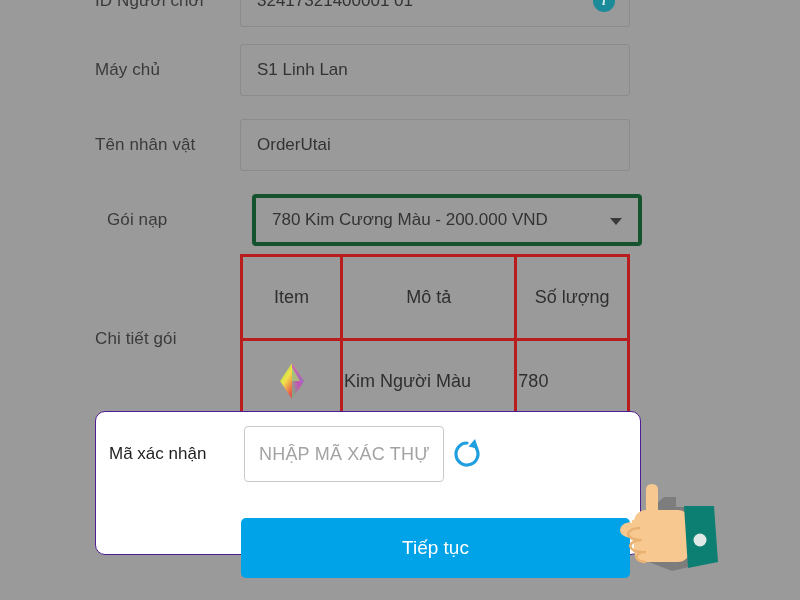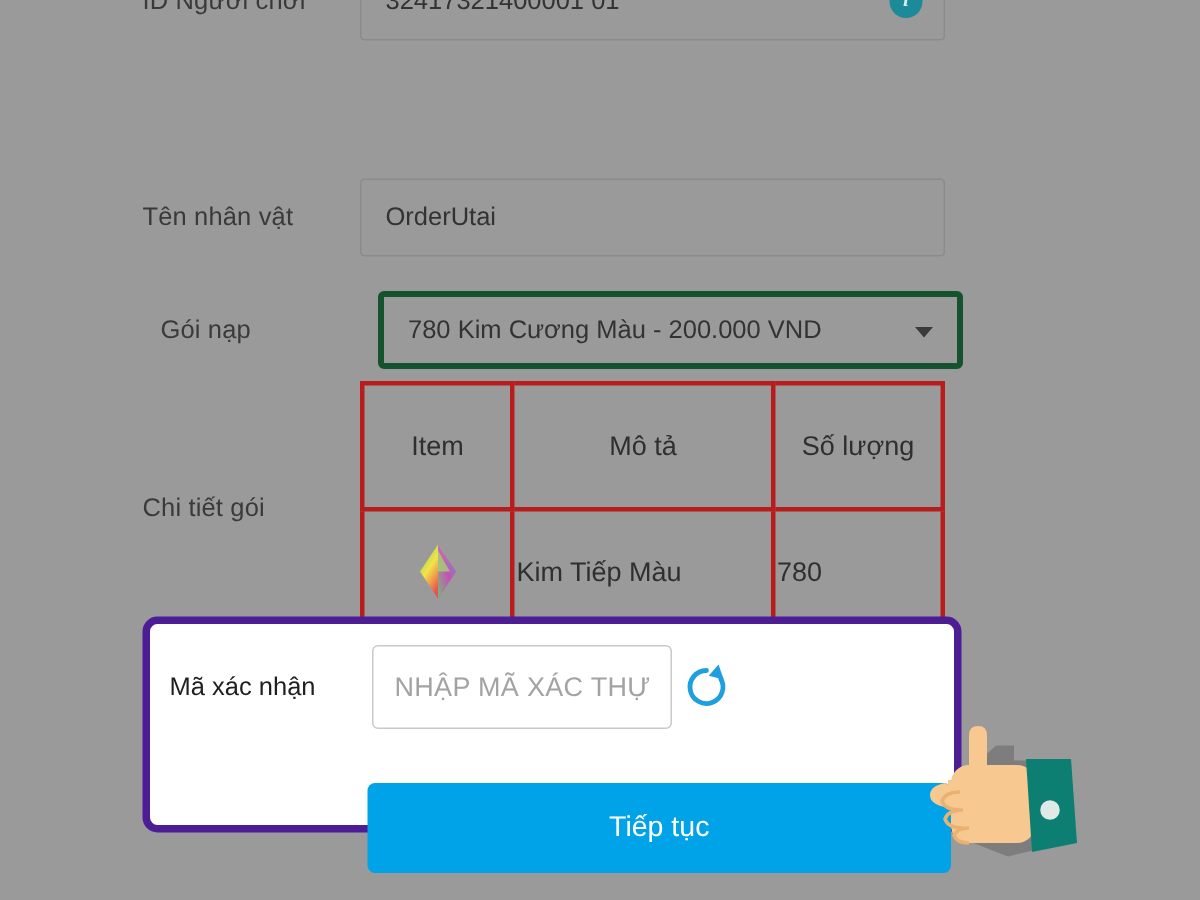--- a/index.html
+++ b/index.html
@@ -120,21 +120,21 @@
 
   
   #captcha-panel {
     position: absolute;
     left: 95px;
     top: 411px;
     width: 546px;
     height: 144px;
     box-sizing: border-box;
     background: #ffffff;
-    border: 5px solid #4c1d95;
+    border: 1px solid #4c1d95;
     border-radius: 10px;
     z-index: 5;
   }
   #captcha-row {
     position: absolute;
     left: 8px;
     top: 8px;
     width: 530px;
     height: 68px;
     display: flex;
@@ -213,20 +213,26 @@
 <div id="form-area">
 
   <div class="form-row" style="top:-25px;">
     <div class="form-label">ID Người chơi</div>
     <div class="field">
       <span>32417321400001 01</span>
       <span class="info-badge">i</span>
     </div>
   </div>
 
+  <div class="form-row" style="top:44px;">
+    <div class="form-label">Máy chủ</div>
+    <div class="field">
+      <span>S1 Linh Lan</span>
+    </div>
+  </div>
 
   <div class="form-row" style="top:119px;">
     <div class="form-label">Tên nhân vật</div>
     <div class="field">
       <span>OrderUtai</span>
     </div>
   </div>
 
   <div class="form-row" style="top:194px;margin-left:12px;">
     <div class="form-label">Gói nạp</div>
@@ -263,21 +269,21 @@
                     <stop offset="50%" stop-color="#c44ec8"></stop>
                     <stop offset="100%" stop-color="#5fd07a"></stop>
                   </linearGradient>
                 </defs>
                 <polygon points="20,2 32,20 20,38 8,20" fill="url(#g1)"></polygon>
                 <polygon points="20,2 32,20 20,38" fill="url(#g2)" opacity="0.85"></polygon>
                 <polygon points="20,6 28,20 20,20" fill="#9fe06a" opacity="0.7"></polygon>
               </svg>
             </div>
           </td>
-          <td class="col-desc">Kim Tiếp Màu</td>
+          <td class="col-desc">Kim Người Màu</td>
           <td class="col-qty">780</td>
         </tr>
       </tbody>
     </table>
   </div>
 </div>
 
 <div id="captcha-panel">
 
   <div id="captcha-row">

